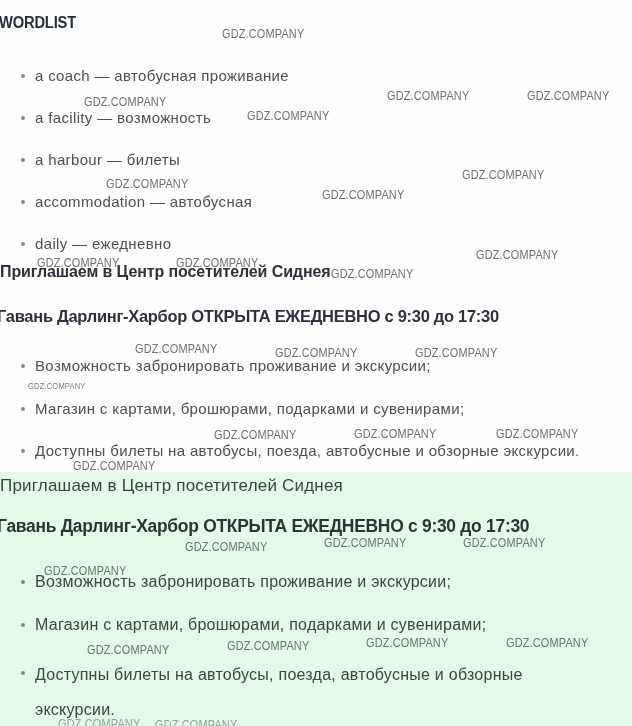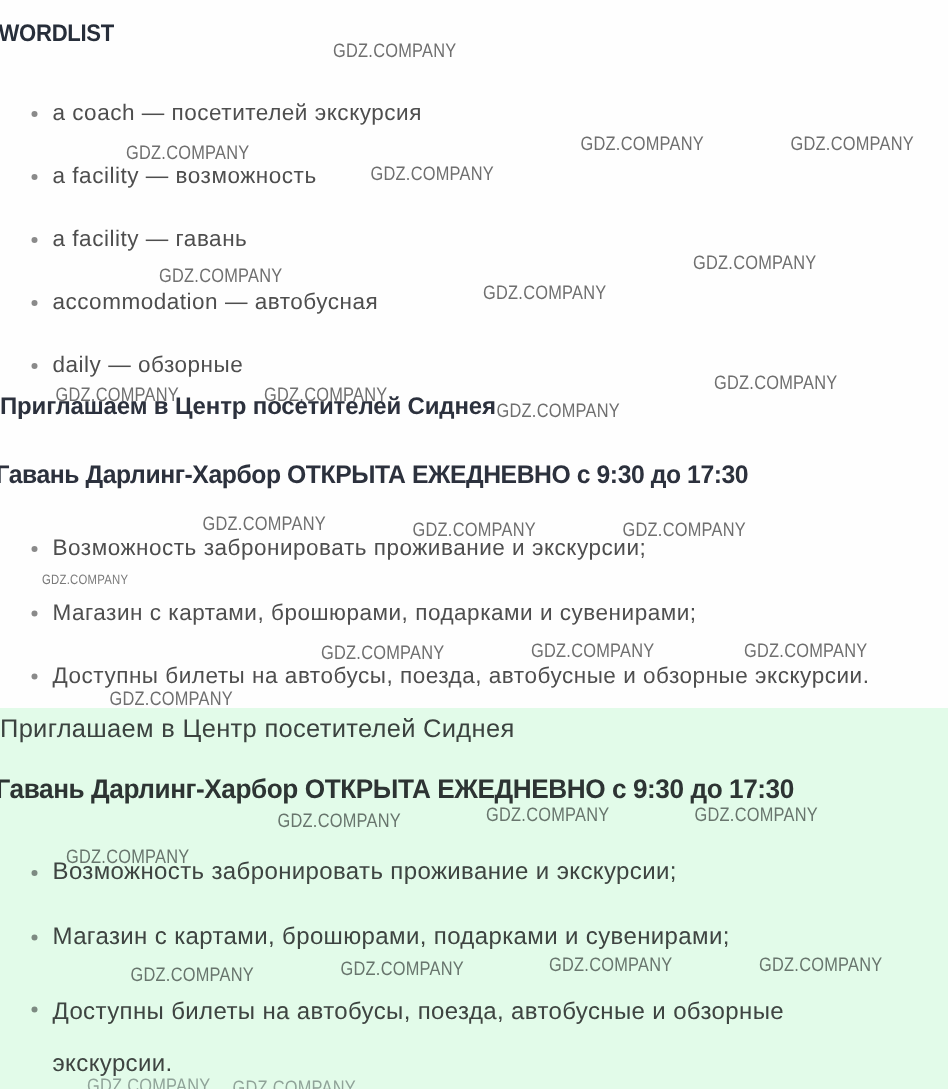--- a/index.html
+++ b/index.html
@@ -109,25 +109,25 @@
     width: 548px;
     line-height: 35px;
   }
   .bullet-item.wrap::before { top: 14px; }
 </style>
 </head>
 <body>
 
 <div class="abs wordlist-heading">WORDLIST</div>
 
-<div class="bullet-item" style="top:67px">a coach — посетителей экскурсия</div>
+<div class="bullet-item" style="top:67px">a coach — автобусная проживание</div>
 <div class="bullet-item" style="top:109px">a facility — возможность</div>
-<div class="bullet-item" style="top:151px">a facility — гавань</div>
+<div class="bullet-item" style="top:151px">a harbour — билеты</div>
 <div class="bullet-item" style="top:193px">accommodation — автобусная</div>
-<div class="bullet-item" style="top:235px">daily — обзорные</div>
+<div class="bullet-item" style="top:235px">daily — ежедневно</div>
 
 <div class="abs title-plain">Приглашаем в Центр посетителей Сиднея</div>
 <div class="abs subtitle-plain">Гавань Дарлинг-Харбор ОТКРЫТА ЕЖЕДНЕВНО с 9:30 до 17:30</div>
 
 <div class="bullet-item" style="top:357px">Возможность забронировать проживание и экскурсии;</div>
 <div class="bullet-item" style="top:400px">Магазин с картами, брошюрами, подарками и сувенирами;</div>
 <div class="bullet-item" style="top:442px">Доступны билеты на автобусы, поезда, автобусные и обзорные экскурсии.</div>
 
 <div class="abs green-panel"></div>
 

